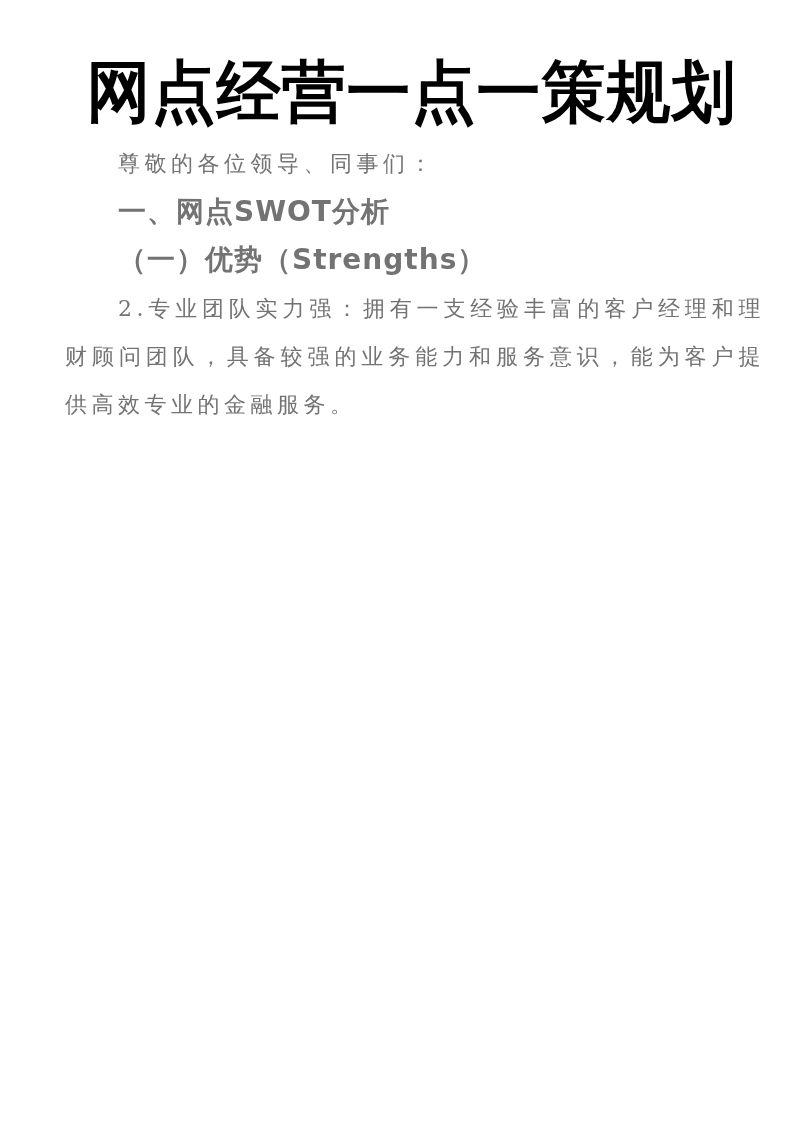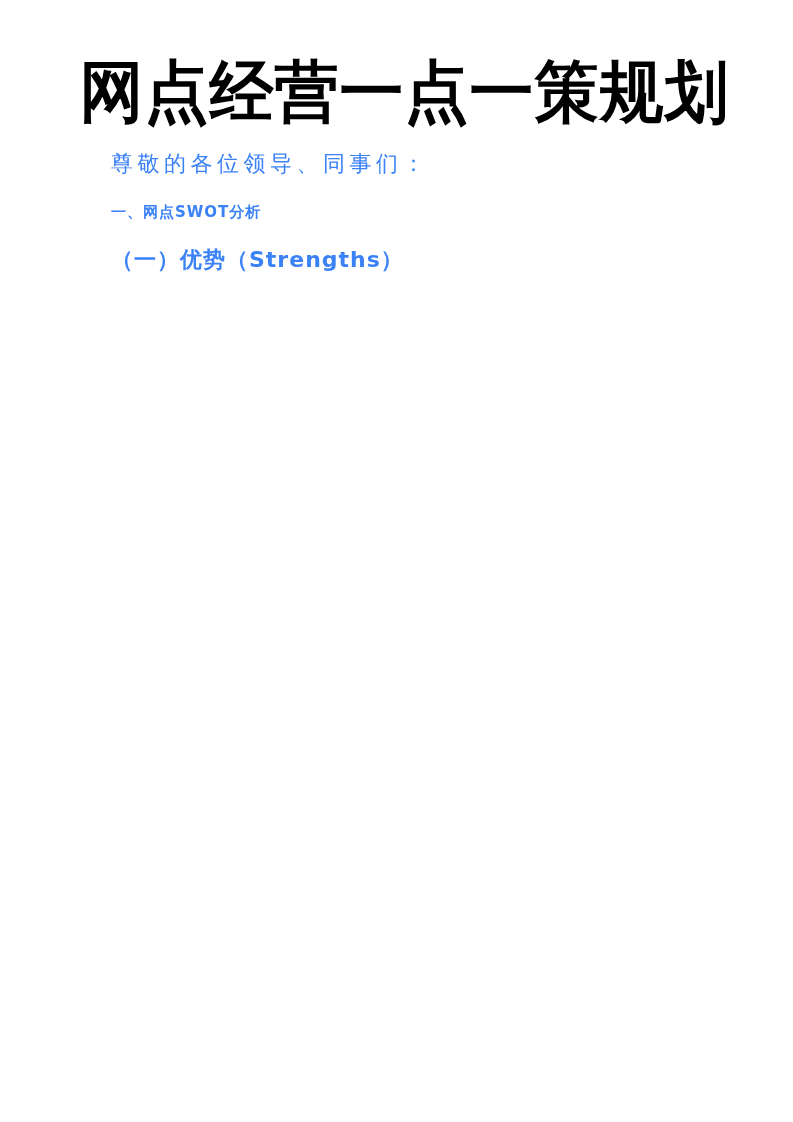--- a/index.html
+++ b/index.html
@@ -1,35 +1,36 @@
 <!DOCTYPE html>
 <html><head>
   <meta charset="utf-8">
   <style>
     html, body { margin: 0; padding: 0; background: #ffffff; }
     body { width: 793px; height: 1122px; overflow: hidden; position: relative; }
-    .page { position: absolute; left: 8px; top: 0; width: 724px; height: 1122px; background: #fff; }
+    .page { position: absolute; left: 15px; top: 0; width: 724px; height: 1122px; background: #fff; }
     .title {
       position: absolute; left: 0; top: 52px; width: 793px; text-align: center;
       font-family: "DejaVu Sans", sans-serif; font-weight: bold; font-size: 64px;
       line-height: 80px; color: #000; letter-spacing: 1px;
       transform: scaleY(1.05);
     }
     .body {
       position: absolute; left: 50px; top: 140px; width: 700px;
-      font-family: "DejaVu Serif", serif; font-size: 22px; color: #3b82f6;
+      font-family: "DejaVu Serif", serif; font-size: 22px; color: #737373;
       line-height: 48.2px; letter-spacing: 4.5px; text-align: justify;
     }
     .body p { margin: 0; text-indent: 53px; }
-    .h1 { margin: 0; text-indent: 53px; font-family: "DejaVu Sans", sans-serif; font-weight: bold; font-size: 15px; letter-spacing: 1px; }
-    .h2 { margin: 0; text-indent: 55px; font-family: "DejaVu Sans", sans-serif; font-weight: bold; font-size: 22px; letter-spacing: 1px; }
+    .h1 { margin: 0; text-indent: 53px; font-family: "DejaVu Sans", sans-serif; font-weight: bold; font-size: 28px; letter-spacing: 1px; }
+    .h2 { margin: 0; text-indent: 55px; font-family: "DejaVu Sans", sans-serif; font-weight: bold; font-size: 28px; letter-spacing: 1px; }
   </style>
 </head>
 <body>
 
 <div class="page">
   <div class="title">网点经营一点一策规划</div>
   <div class="body">
     <p>尊敬的各位领导、同事们：</p>
     <p class="h1">一、网点SWOT分析</p>
     <p class="h2">（一）优势（Strengths）</p>
+    <p>2.专业团队实力强：拥有一支经验丰富的客户经理和理财顾问团队，具备较强的业务能力和服务意识，能为客户提供高效专业的金融服务。</p>
   </div>
 </div>
 
 </body></html>

